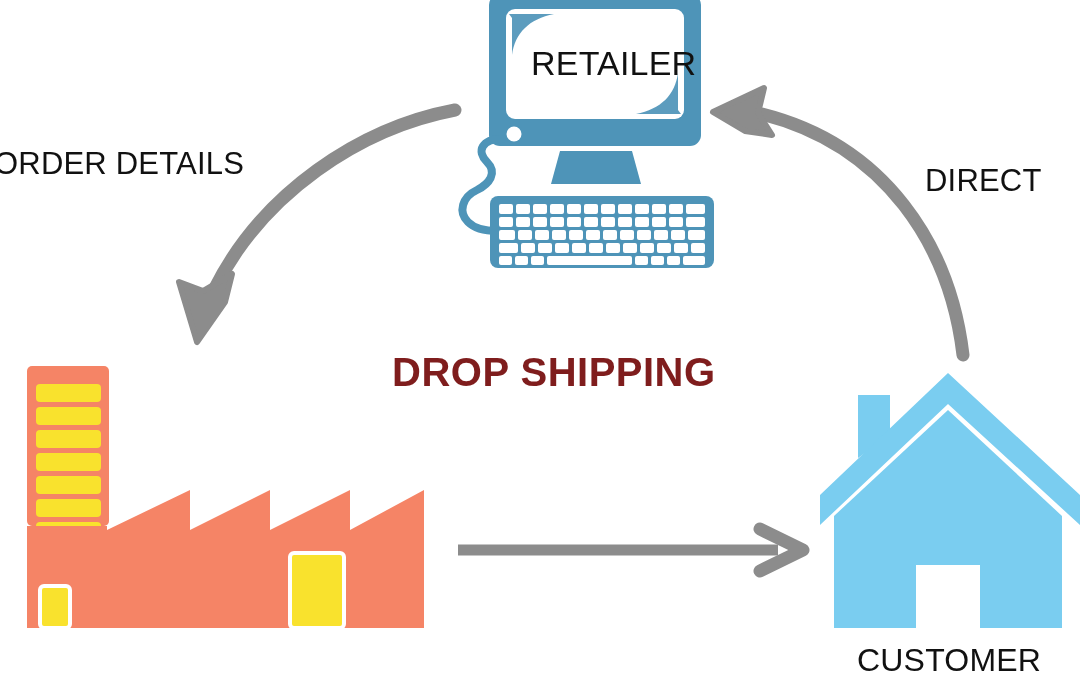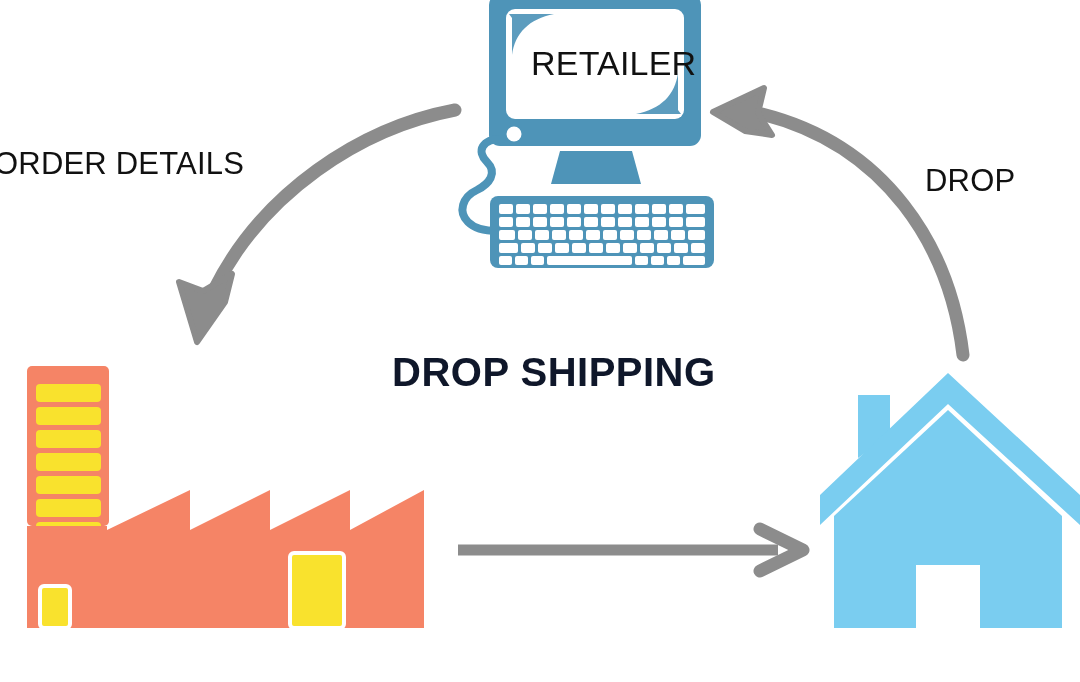--- a/index.html
+++ b/index.html
@@ -51,21 +51,21 @@
   #label-customer {
     left: 857px;
     top: 642px;
     font-size: 32px;
   }
   #label-drop-shipping {
     left: 392px;
     top: 350px;
     font-size: 40px;
     font-weight: 700;
-    color: #0f172a;
+    color: #7f1d1d;
     letter-spacing: 0.5px;
   }
   #label-retailer {
     left: 531px;
     top: 44px;
     font-size: 34px;
   }
 </style>
 </head>
 <body>
@@ -213,18 +213,19 @@
     </g>
 
   </svg>
 
   <div class="txt" id="label-retailer">RETAILER</div>
 
   <div class="txt" id="label-drop-shipping">DROP SHIPPING</div>
 
   <div class="txt" id="label-order-details">ORDER DETAILS</div>
 
-  <div class="txt" id="label-order">DROP</div>
-
-
-
+  <div class="txt" id="label-order">DIRECT</div>
+
+
+
+  <div class="txt" id="label-customer">CUSTOMER</div>
 
 </div>
 
 </body></html>

